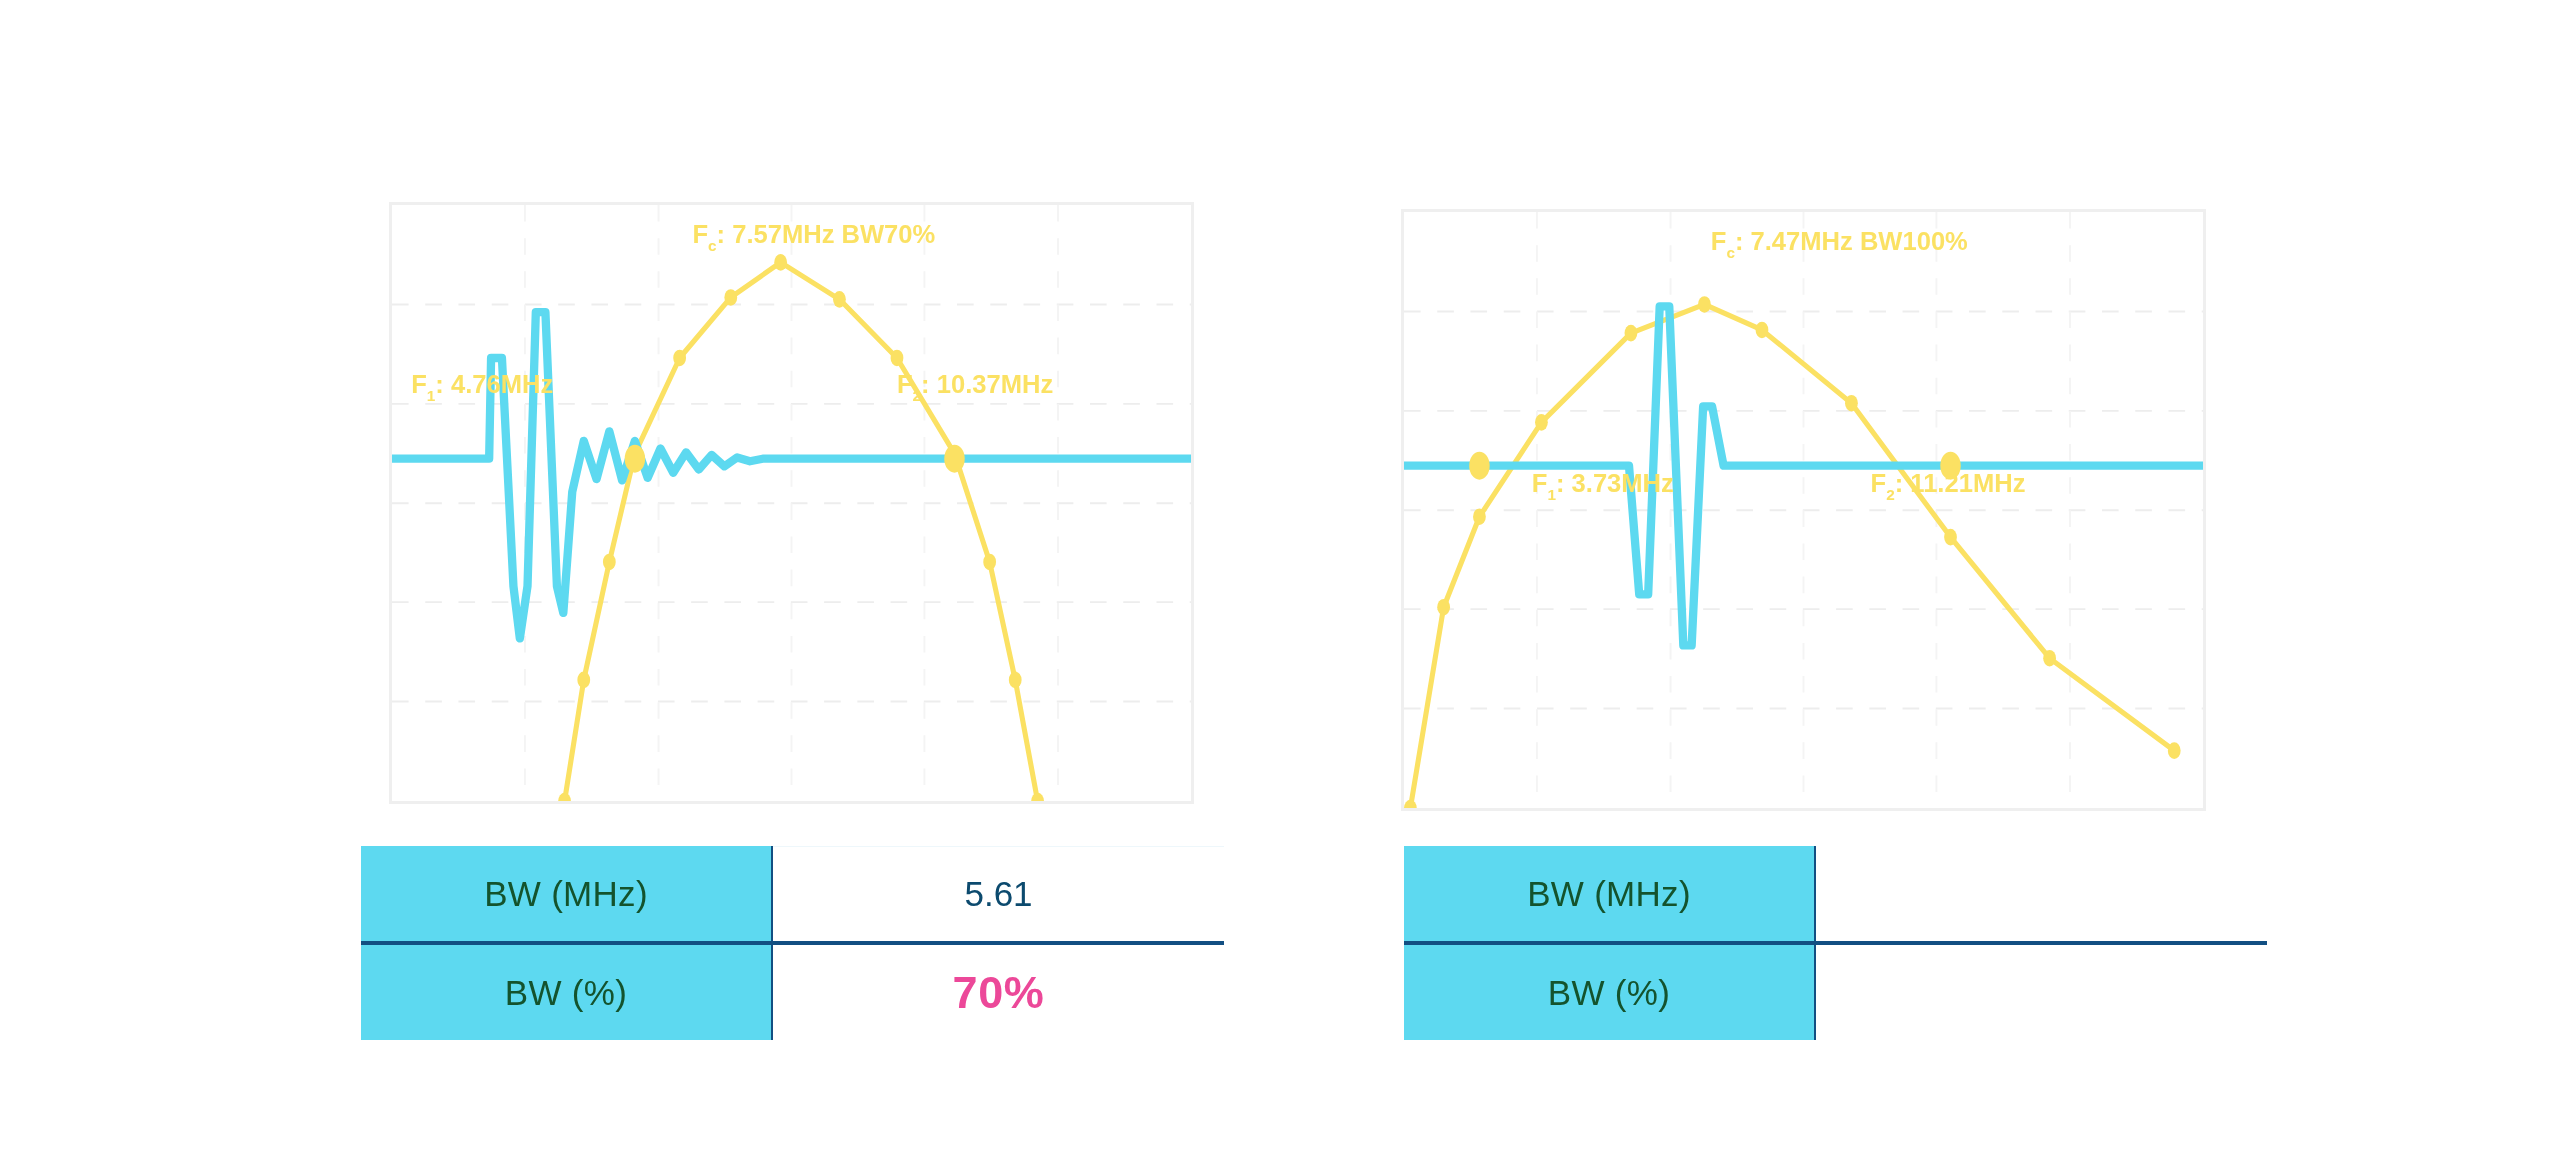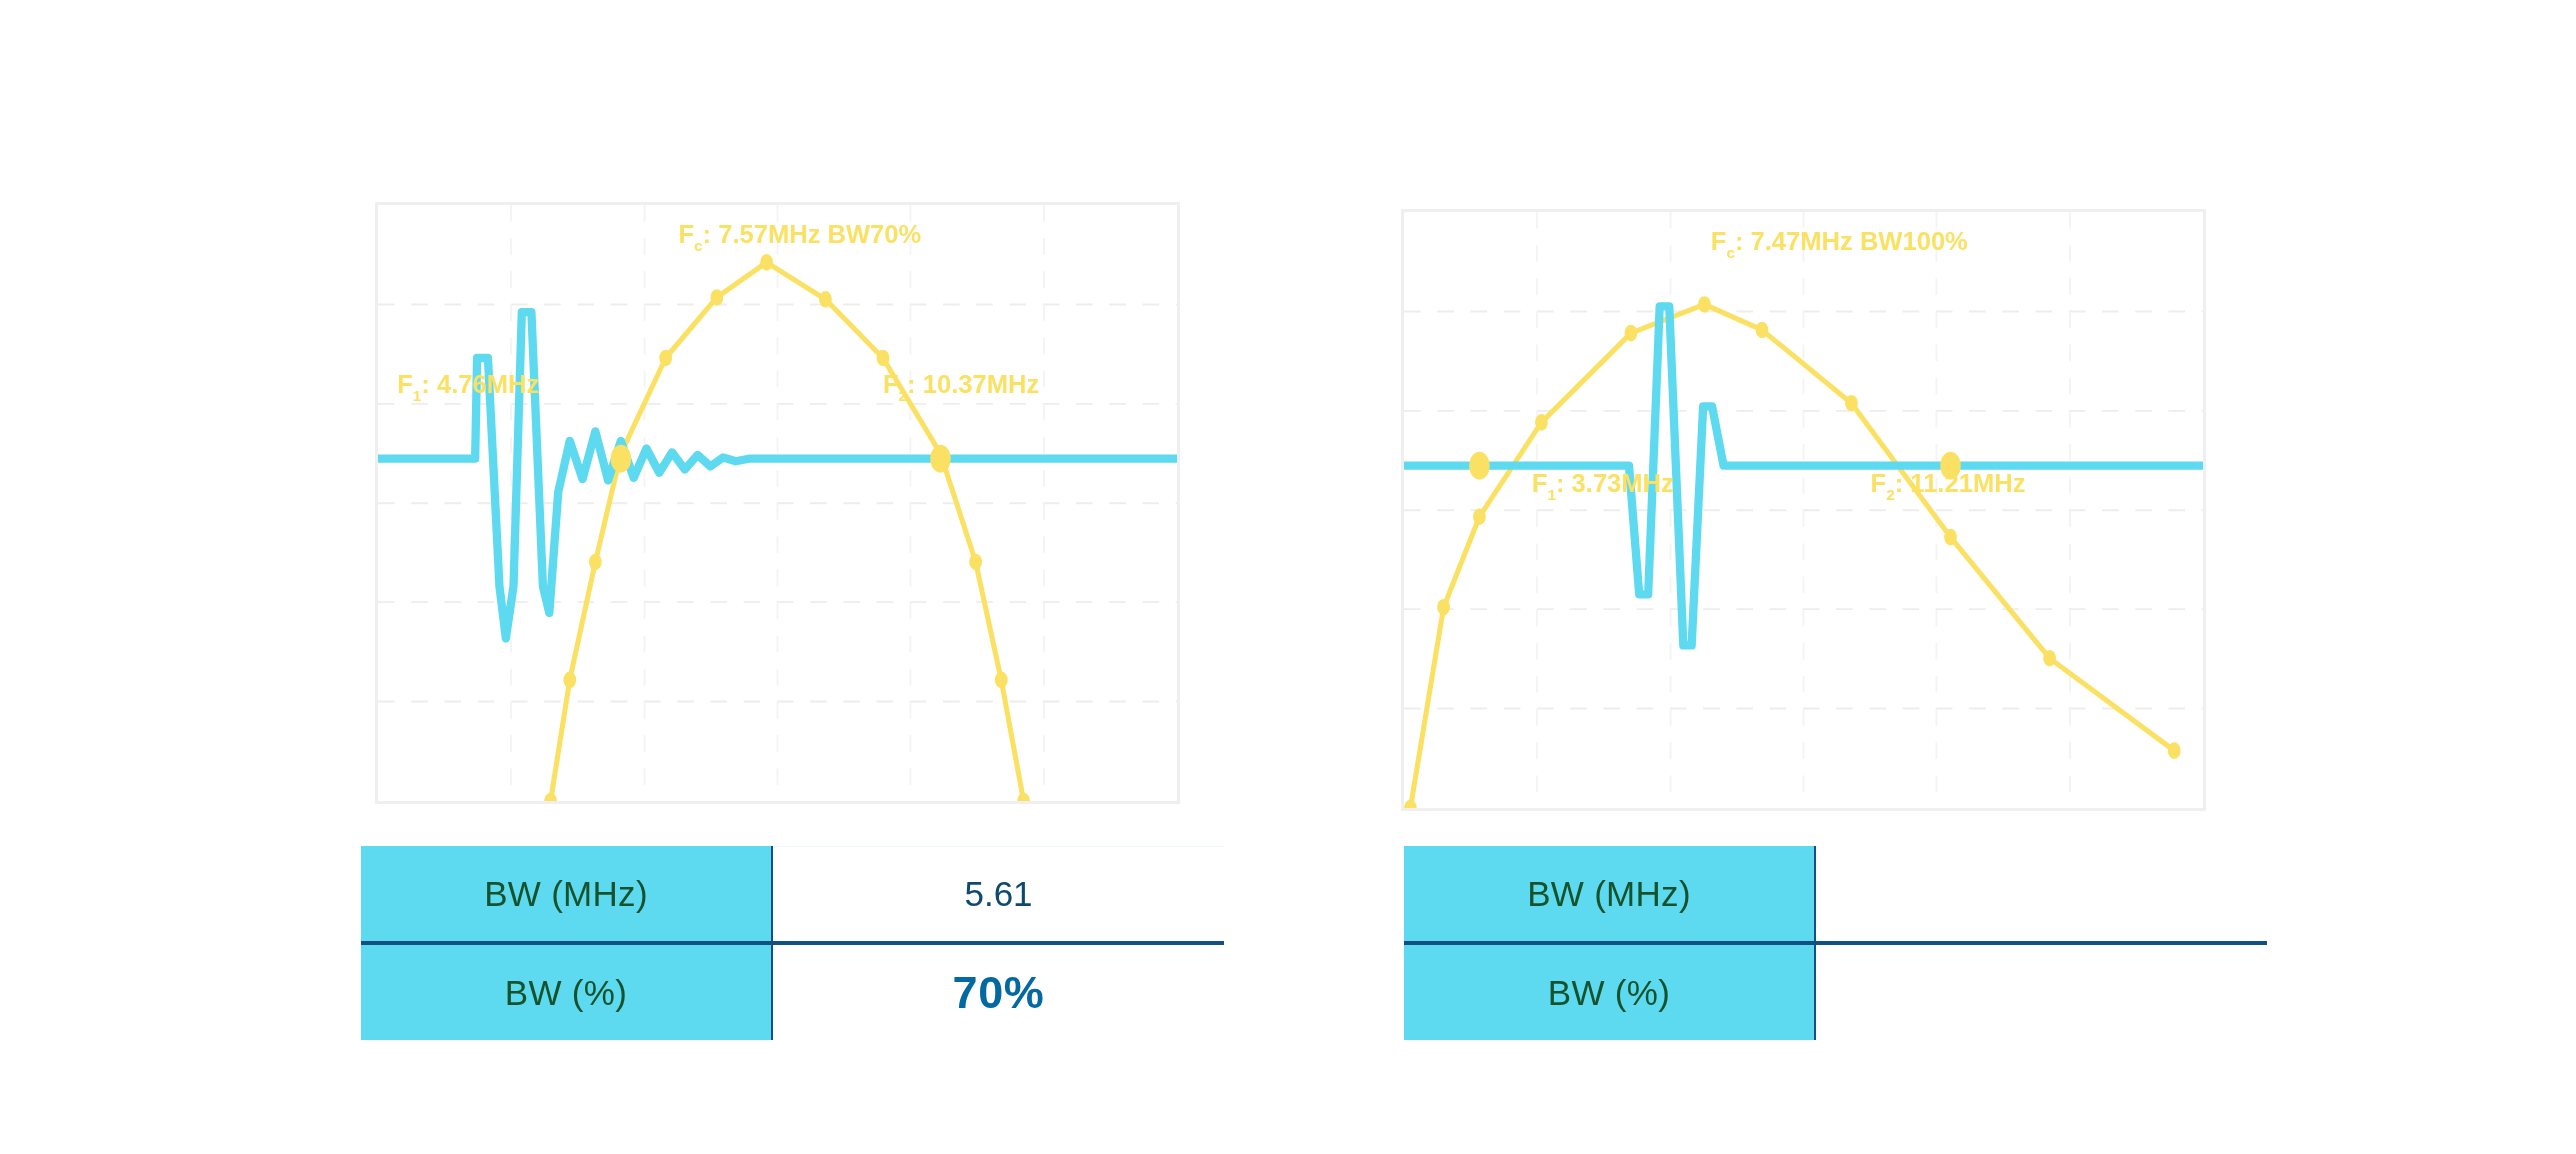--- a/index.html
+++ b/index.html
@@ -5,21 +5,21 @@
   html,body{margin:0;padding:0;}
   body{
     width:2576px;height:1154px;
     background:#ffffff;
     font-family:"Liberation Sans", sans-serif;
     overflow:hidden;
   }
   .stage{position:relative;width:2576px;height:1154px;}
 
   .panel{position:absolute;top:0;left:0;}
-  .panel-left{left:343px;top:202px;padding-left:32px;}
+  .panel-left{left:357px;top:202px;padding-left:32px;}
   .panel-right{left:1401px;top:209px;}
 
   .chart-frame{
     position:relative;
     width:805px;height:602px;
     background:#ffffff;
     border:3.9px solid #efefef;
     box-sizing:border-box;
   }
   .chart-svg{position:absolute;left:0;top:0;width:100%;height:100%;display:block;}
@@ -52,21 +52,21 @@
   .bw-value{
     flex:1;
     display:flex;align-items:center;justify-content:center;
     box-sizing:border-box;
   }
   .bw-value .v-num{
     color:#0c4a6e;
     font-size:35px;
   }
   .bw-value .v-pct{
-    color:#0369a1;
+    color:#ec4899;
     font-size:45px;
     font-weight:bold;
     letter-spacing:0.6px;
   }
   .row-mhz .bw-value{border-top:1.3px solid #eef7fb;}
   .row-pct .bw-value{background:#ffffff;}
 
   .ann{
     font-weight:bold;
     fill:#FBE163;

